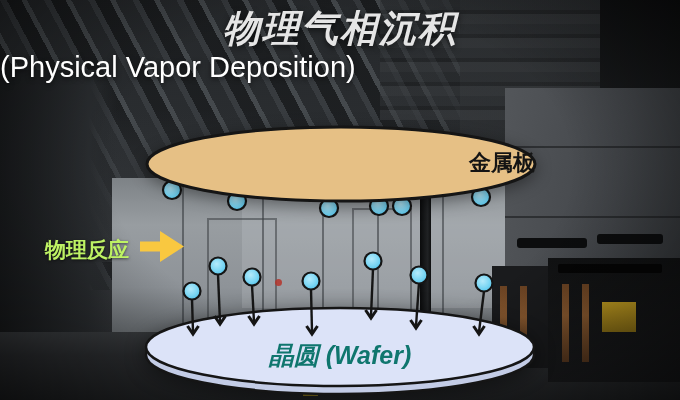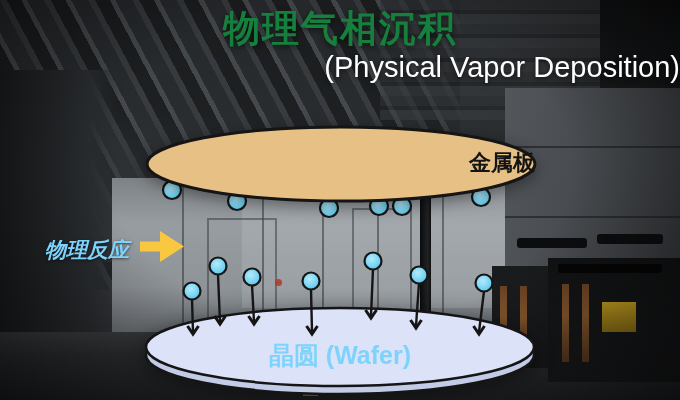--- a/index.html
+++ b/index.html
@@ -51,21 +51,21 @@
     background:radial-gradient(ellipse at 50% 42%,rgba(0,0,0,0) 48%,rgba(0,0,0,.38) 82%,rgba(0,0,0,.62) 100%);}
 
   
   #diagram-svg{position:absolute;inset:0;z-index:5;}
   #plate-ellipse{filter:drop-shadow(0 4px 8px rgba(0,0,0,.40));}
   #g-wafer{filter:drop-shadow(0 4px 10px rgba(0,0,0,.45));}
 
   .label{position:absolute;z-index:6;white-space:nowrap;}
   #page-title{left:0;right:0;top:4px;text-align:center;font-size:37px;font-weight:700;
     letter-spacing:2px;text-shadow:0 2px 6px rgba(0,0,0,.65);}
-  #page-subtitle{left:0;right:0;top:51px;text-align:right;font-size:29px;font-weight:400;
+  #page-subtitle{left:0;right:12px;top:51px;text-align:left;font-size:29px;font-weight:400;
     text-shadow:0 2px 5px rgba(0,0,0,.6);}
   #plate-label{left:147px;width:388px;top:148px;text-align:right;font-size:22px;font-weight:700;}
   #wafer-label{left:145px;width:390px;top:339px;text-align:center;font-size:25px;font-weight:700;}
   #reaction-label{left:45px;top:236px;font-size:21px;font-weight:700;
     text-shadow:0 1px 3px rgba(0,0,0,.6);}
 </style>
 </head>
 <body>
 
 <div id="stage">
@@ -158,18 +158,18 @@
         <path d="M 410.5 320 L 416 328 L 421.5 320" fill="none" stroke="#151515" stroke-width="3" stroke-linejoin="miter"></path>
         <circle cx="419" cy="275" r="8.5" fill="url(#particle-grad)" stroke="#151515" stroke-width="2.2"></circle>
         <line x1="484" y1="291" x2="479" y2="332" stroke="#151515" stroke-width="2.4"></line>
         <path d="M 473.5 326 L 479 334 L 484.5 326" fill="none" stroke="#151515" stroke-width="3" stroke-linejoin="miter"></path>
         <circle cx="484" cy="283" r="8.5" fill="url(#particle-grad)" stroke="#151515" stroke-width="2.2"></circle>
       </g>
 
     <polygon points="140,241.5 160,241.5 160,231 184,246.5 160,262 160,251.5 140,251.5" fill="#f9c840"></polygon>
   </svg>
 
-  <div class="label" id="page-title" style="color: #15803d;">物理气相沉积</div>
+  <div class="label" id="page-title" style="color: #e5e5e5; font-style: italic;">物理气相沉积</div>
   <div class="label" id="page-subtitle" style="color: rgb(255, 255, 255);">(Physical Vapor Deposition)</div>
   <div class="label" id="plate-label" style="color: rgb(20, 20, 20);">金属板</div>
-  <div class="label" id="reaction-label" style="color: #7dd3fc; font-style: italic;">物理反应</div>
-  <div class="label" id="wafer-label" style="color: #7dd3fc;">晶圆 (Wafer)</div>
+  <div class="label" id="reaction-label" style="color: #bef264;">物理反应</div>
+  <div class="label" id="wafer-label" style="color: #0f766e; font-style: italic;">晶圆 (Wafer)</div>
 </div>
 
 </body></html>

